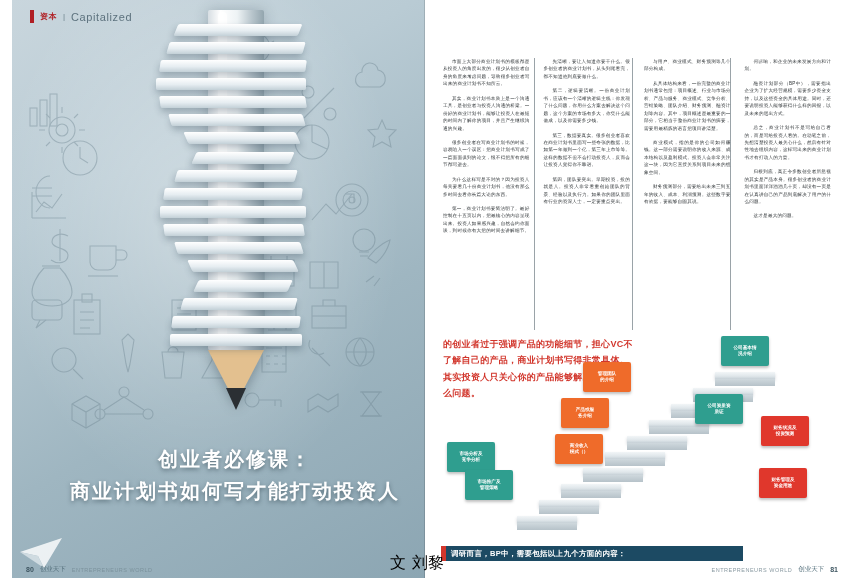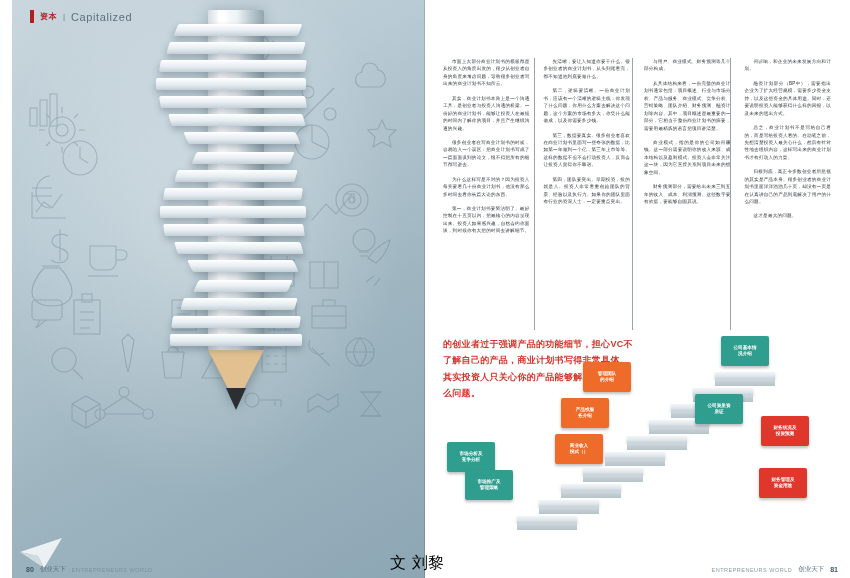--- a/index.html
+++ b/index.html
@@ -318,20 +318,24 @@
       <div class="step" style="left:70px;top:200px;width:146px;"></div>
       <div class="step" style="left:74px;top:218px;width:140px;transform:skewX(8deg);"></div>
       <div class="step" style="left:86px;top:236px;width:126px;transform:skewX(17deg);"></div>
       <div class="step" style="left:100px;top:254px;width:106px;transform:skewX(25deg);"></div>
       <div class="step" style="left:106px;top:274px;width:94px;transform:skewX(-25deg);"></div>
       <div class="step" style="left:92px;top:292px;width:114px;transform:skewX(-16deg);"></div>
       <div class="step" style="left:82px;top:310px;width:128px;transform:skewX(-8deg);"></div>
       <div class="step" style="left:80px;top:328px;width:132px;"></div>
     </div>
 
+    <div class="left-title">
+      <div class="l1">创业者必修课：</div>
+      <div class="l2">商业计划书如何写才能打动投资人</div>
+    </div>
 
     <div class="paper-plane">
       <svg width="48" height="36" viewBox="0 0 48 36">
           <path d="M2 18 L44 4 L26 34 L20 22 Z" fill="#ffffff" opacity=".9"></path>
           <path d="M2 18 L26 34 L20 22 Z" fill="#dbe4e9" opacity=".9"></path>
         </svg>
     </div>
 
     <div class="left-footer">
       <span class="pno">80</span>
@@ -419,20 +423,24 @@
       <div class="node n-teal" style="left:278px;top:6px;width:42px;height:22px;white-space:pre-line;">公司基本情
 况介绍</div>
       <div class="node n-teal" style="left:252px;top:64px;width:42px;height:22px;white-space:pre-line;">公司资质资
 质证</div>
       <div class="node n-red" style="left:318px;top:86px;width:42px;height:22px;white-space:pre-line;">财务状况及
 投资预测</div>
       <div class="node n-red" style="left:316px;top:138px;width:42px;height:22px;white-space:pre-line;">财务管理及
 资金用途</div>
     </div>
 
+    <div class="bottombar">
+      <span class="bul"></span>
+      <span class="txt">调研而言，BP中，需要包括以上九个方面的内容：</span>
+    </div>
 
     <div class="right-footer">
       <span class="fe">ENTREPRENEURS  WORLD</span>
       <span class="fm">创业天下</span>
       <span class="pno">81</span>
     </div>
   </div>
 </div>
 
 </body></html>

